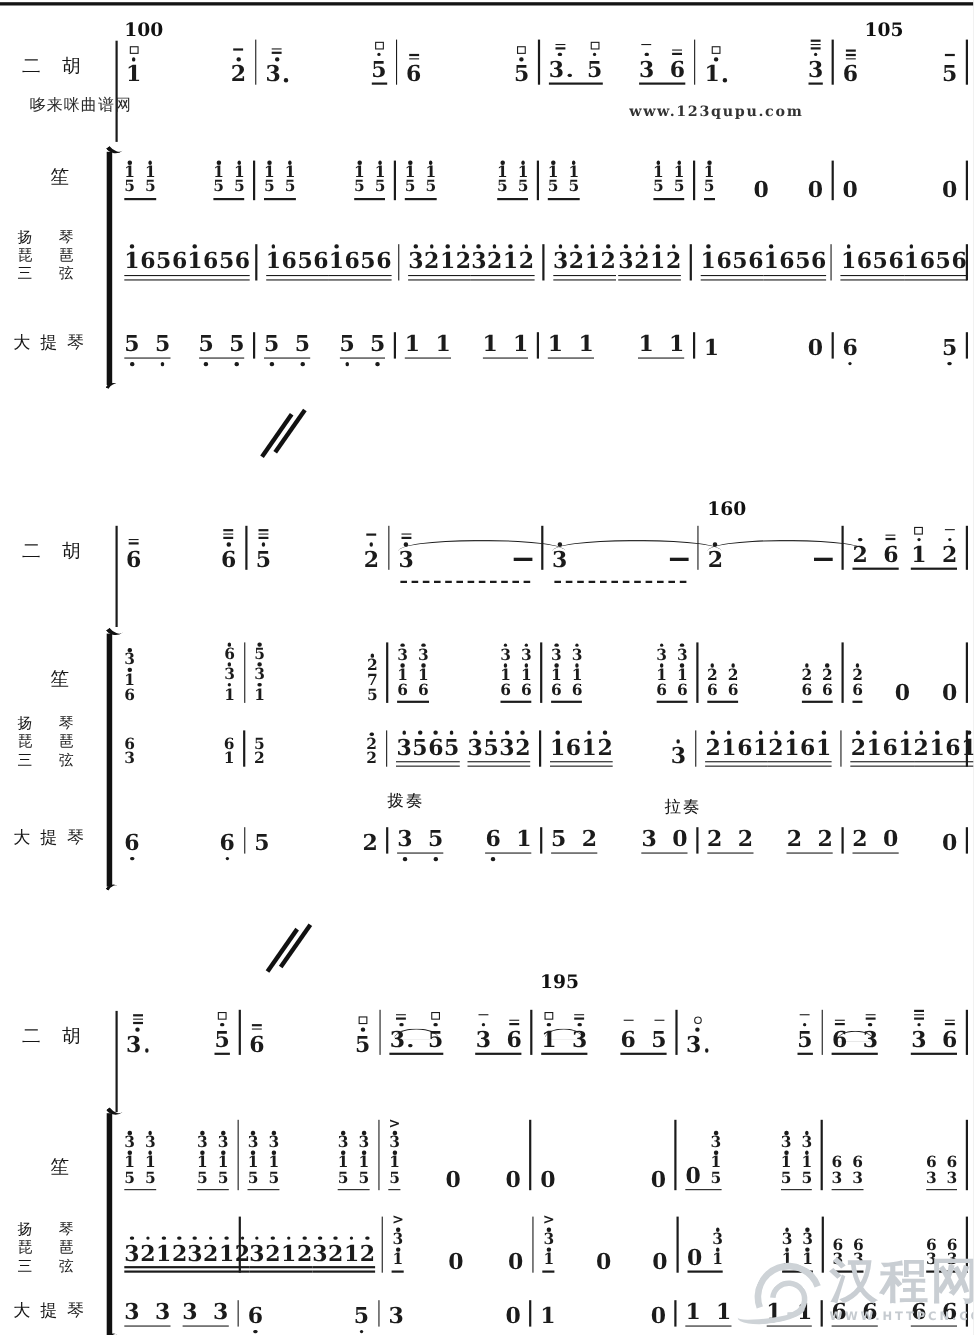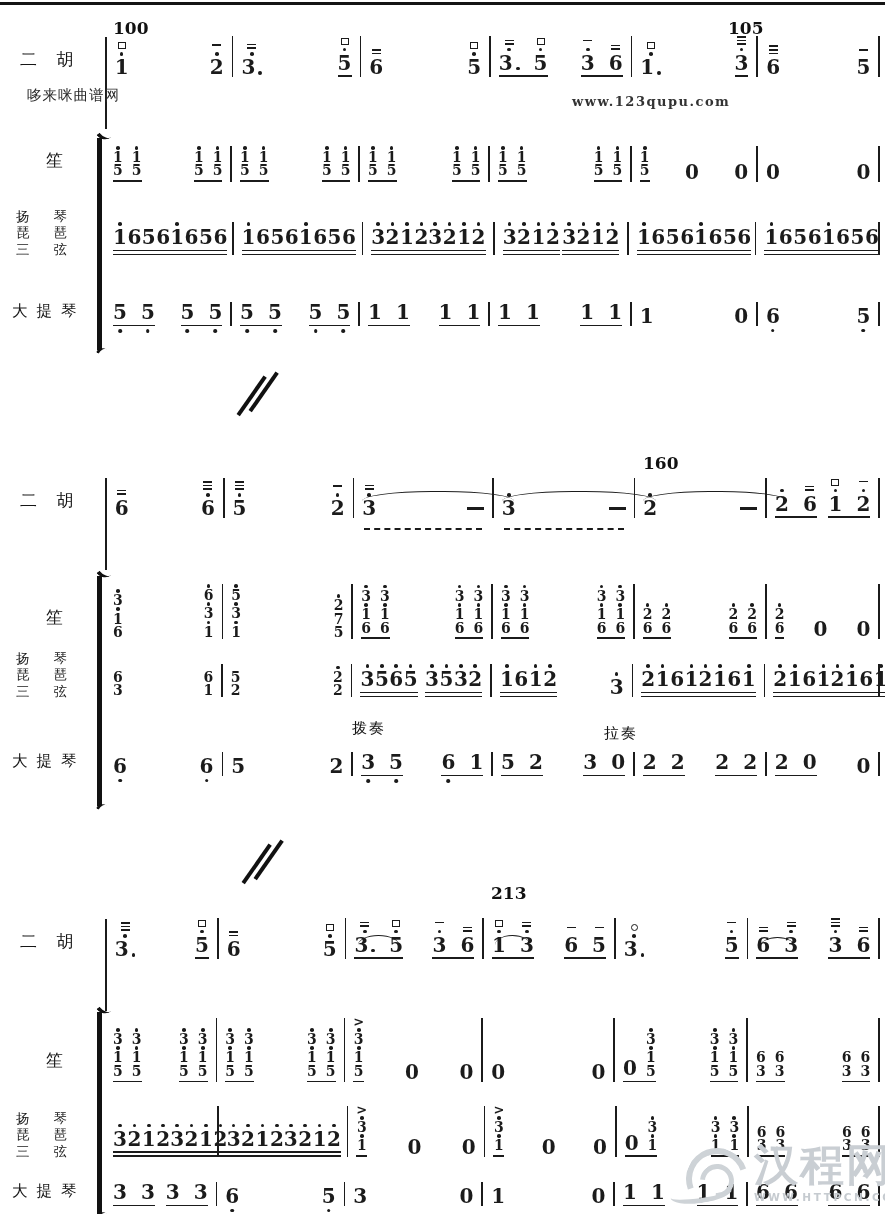--- a/index.html
+++ b/index.html
@@ -1536,21 +1536,21 @@
                     </div>
                   </div>
                 </div>
               </div>
             </div>
             <div class="bar"></div>
           </div>
         </div>
         <div class="brace" style="top: 138px; height: 212px;"></div>
         <div class="rehnum" style="left: 113px; top: 20px;">100</div>
-        <div class="rehnum" style="left: 728px; top: 20px;">105</div>
+        <div class="rehnum" style="left: 786px; top: 20px;">105</div>
       </div>
       <div>
         <div class="srow" style="top: 478px;">
           <div class="lblarea">
             <div class="lbl lbl-erhu">二 胡</div>
           </div>
           <div class="music">
             <div class="bar long"></div>
             <div class="meas" style="width: 118px;">
               <div class="grp">
@@ -4396,21 +4396,21 @@
                 </div>
                 <div class="lines">
                   <div class="ln"></div>
                 </div>
               </div>
             </div>
             <div class="bar"></div>
           </div>
         </div>
         <div class="brace" style="top: 1012px; height: 202px;"></div>
-        <div class="rehnum" style="left: 491px; top: 885px;">213</div>
+        <div class="rehnum" style="left: 491px; top: 885px;">195</div>
       </div>
       <div class="slash" style="left: 228px; top: 372px;">
         <div></div>
         <div></div>
       </div>
       <div class="slash" style="left: 233px; top: 840px;">
         <div></div>
         <div></div>
       </div>
       <div class="ann" style="left: 352px; top: 719px;">拨奏</div>

